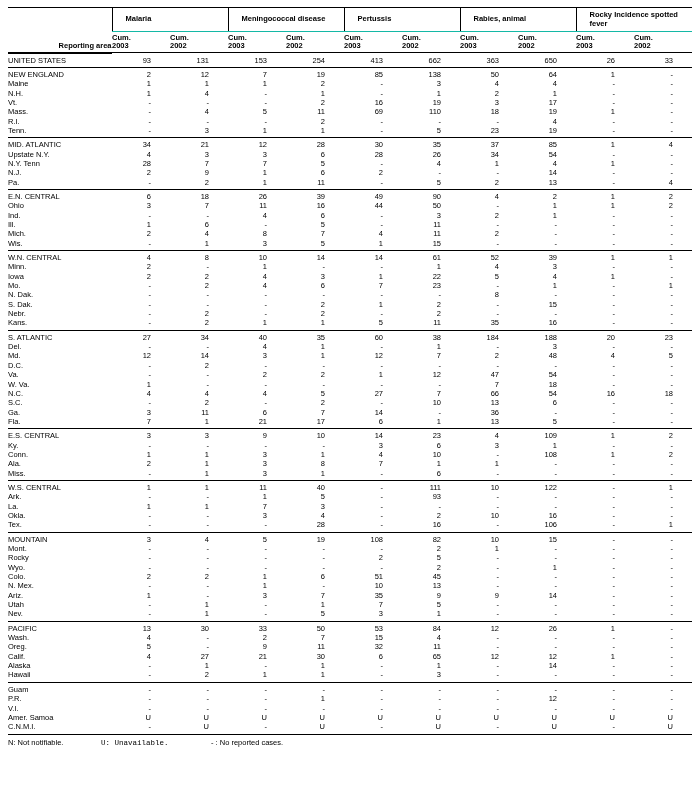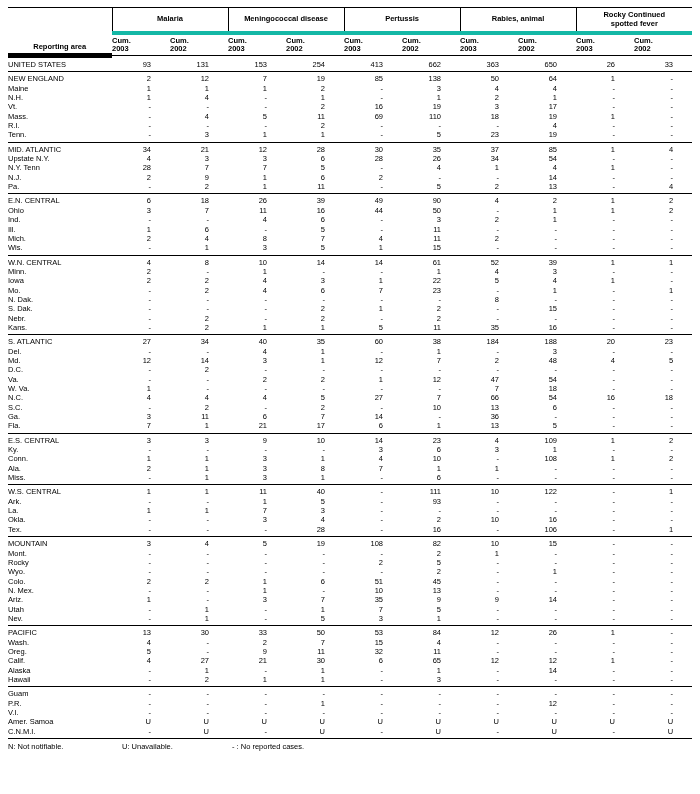--- a/index.html
+++ b/index.html
@@ -32,30 +32,30 @@
   col.c-area { width: 104px; }
   col.c-num  { width: 58px; }
 
   th, td { padding: 0; margin: 0; }
 
   thead th {
     font-weight: bold;
     font-size: 7.5px;
   }
   .area-th {
-    text-align: center;
+    text-align: right;
     vertical-align: bottom;
-    border-bottom: 5px solid #000000;
+    border-bottom: 2px solid #000000;
     padding-bottom: 2px;
   }
   .group-th {
-    text-align: center;
+    text-align: left;
     vertical-align: middle;
     border-left: 1px solid #000;
-    border-bottom: 4px solid #14b8a6;
+    border-bottom: 1px solid #14b8a6;
     line-height: 8.5px;
     padding: 2px 13px;
     height: 19px;
   }
   .cum-th {
     text-align: left;
     vertical-align: bottom;
     border-bottom: 1px solid #000;
     line-height: 8px;
     padding: 2px 0 2px 0;
@@ -75,22 +75,22 @@
   tbody tr:last-child td  { padding-bottom: 2px; }
   tbody:not(:first-of-type) tr:first-child td { border-top: 1px solid #000; }
 
   .footnotes {
     margin-top: 3px;
     font-size: 7.5px;
     line-height: 9.5px;
     width: 684px;
   }
   .fn-key span { display: inline-block; }
-  .fn-n { width: 114px; }
-  .fn-u { width: 110px; }
+  .fn-n { width: 93px; }
+  .fn-u { width: 110px; font-family: Liberation Mono, monospace; }
 </style>
 </head>
 <body>
 
 <div class="page">
 
 
   <table>
     <colgroup>
       <col class="c-area">
@@ -105,21 +105,21 @@
       <col class="c-num">
         <col class="c-num">
     </colgroup>
     <thead>
         <tr>
           <th rowspan="2" class="area-th">Reporting area</th>
           <th colspan="2" class="group-th">Malaria</th>
           <th colspan="2" class="group-th">Meningococcal disease</th>
           <th colspan="2" class="group-th">Pertussis</th>
           <th colspan="2" class="group-th">Rabies, animal</th>
-          <th colspan="2" class="group-th">Rocky Continued spotted fever</th>
+          <th colspan="2" class="group-th">Rocky Incidence spotted fever</th>
         </tr>
         <tr>
           <th class="cum-th">
             <div>Cum.</div>
             <div>2003</div>
           </th>
           <th class="cum-th">
             <div>Cum.</div>
             <div>2002</div>
           </th>

